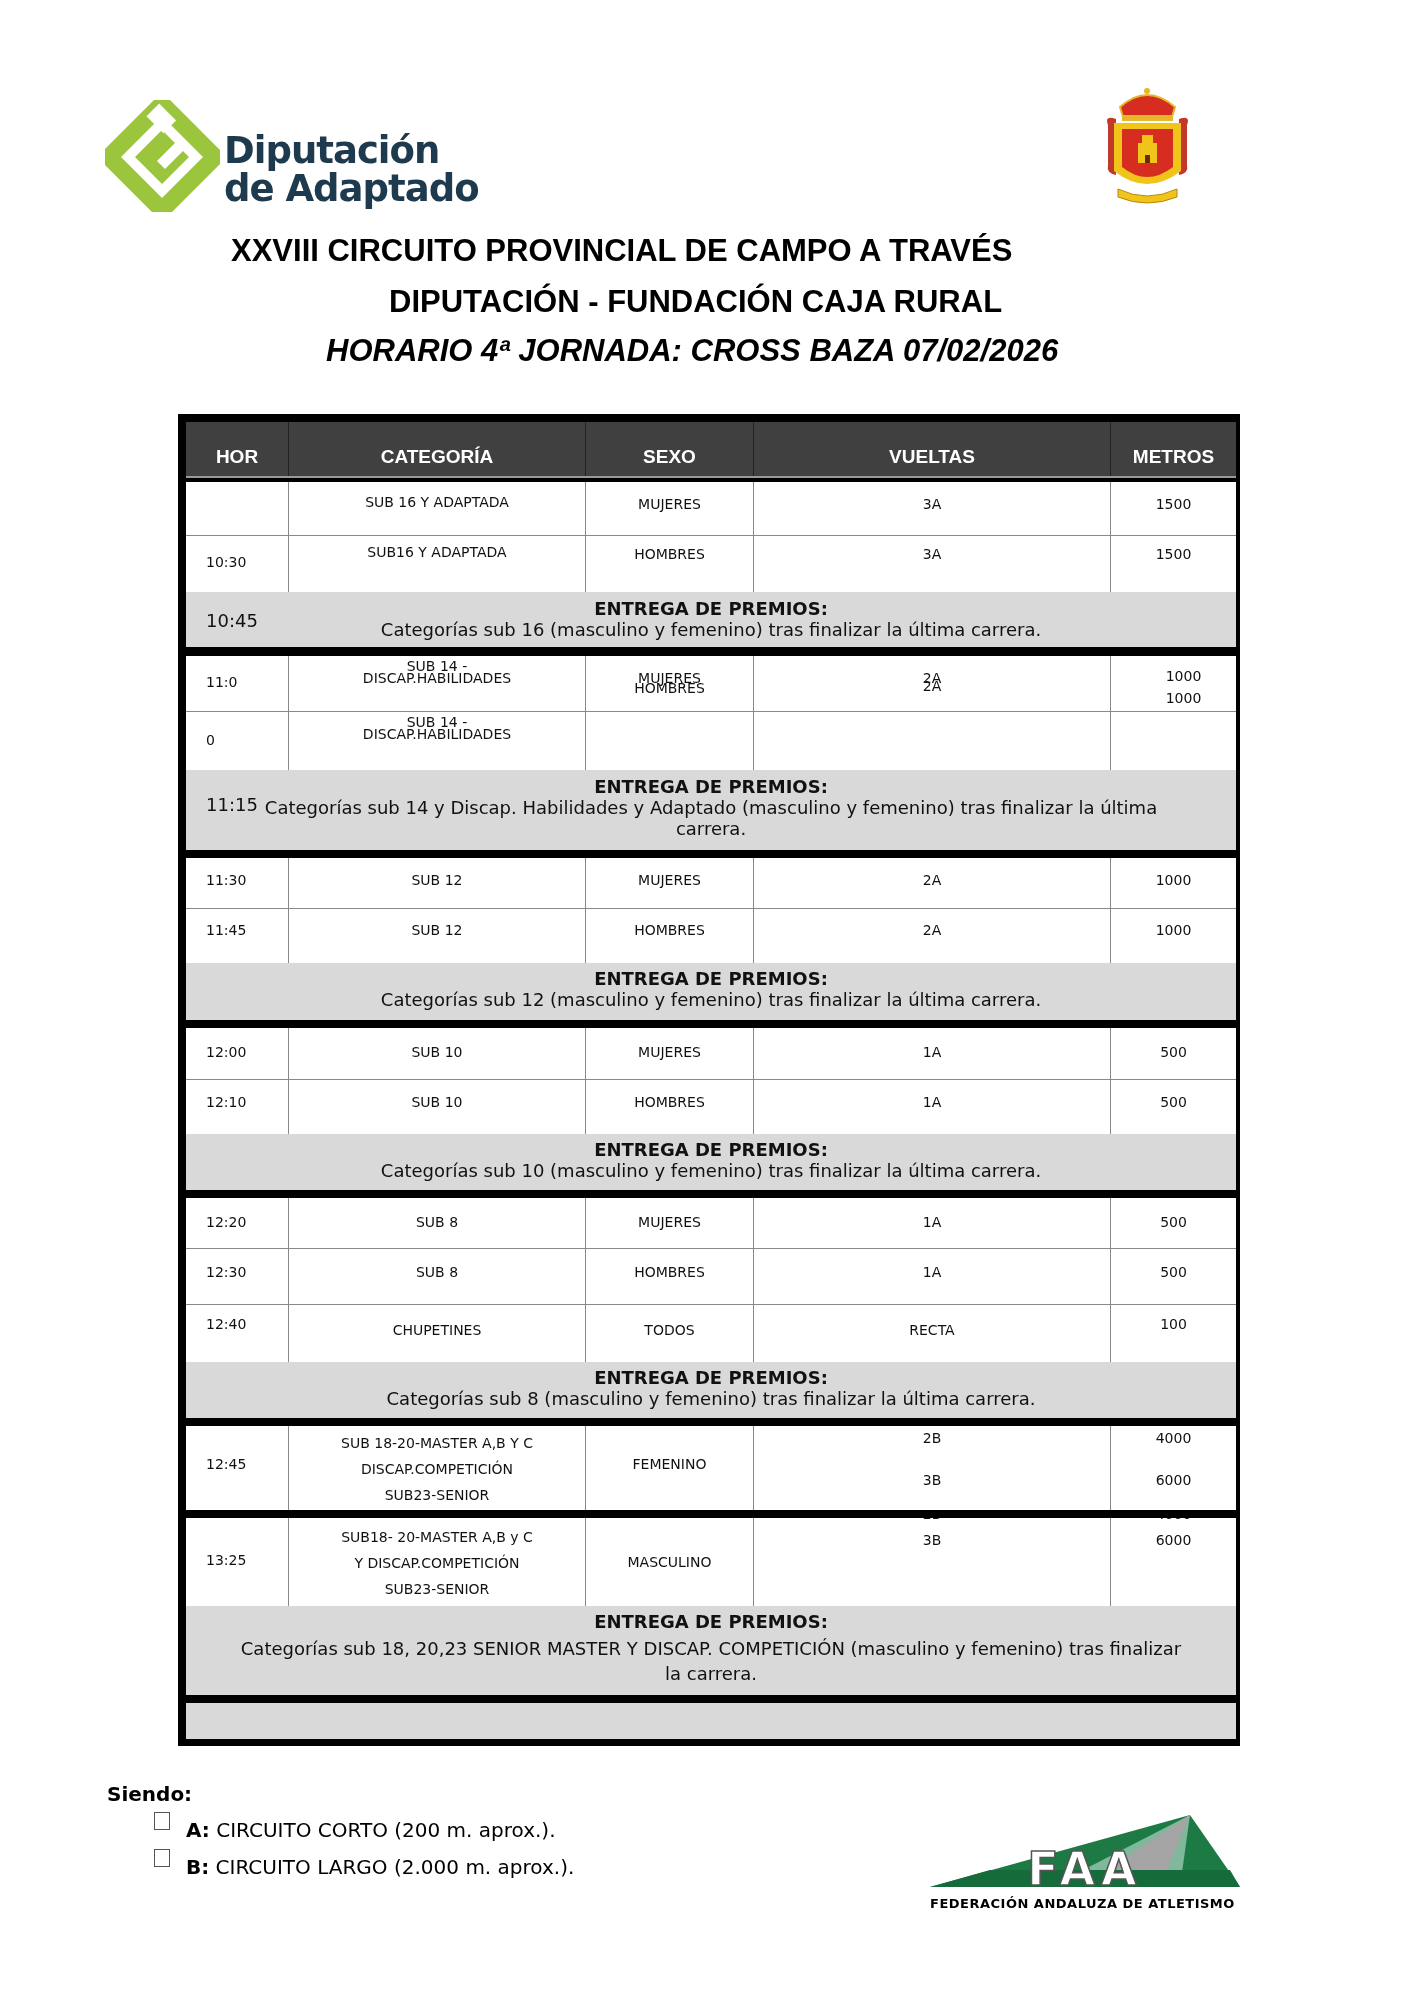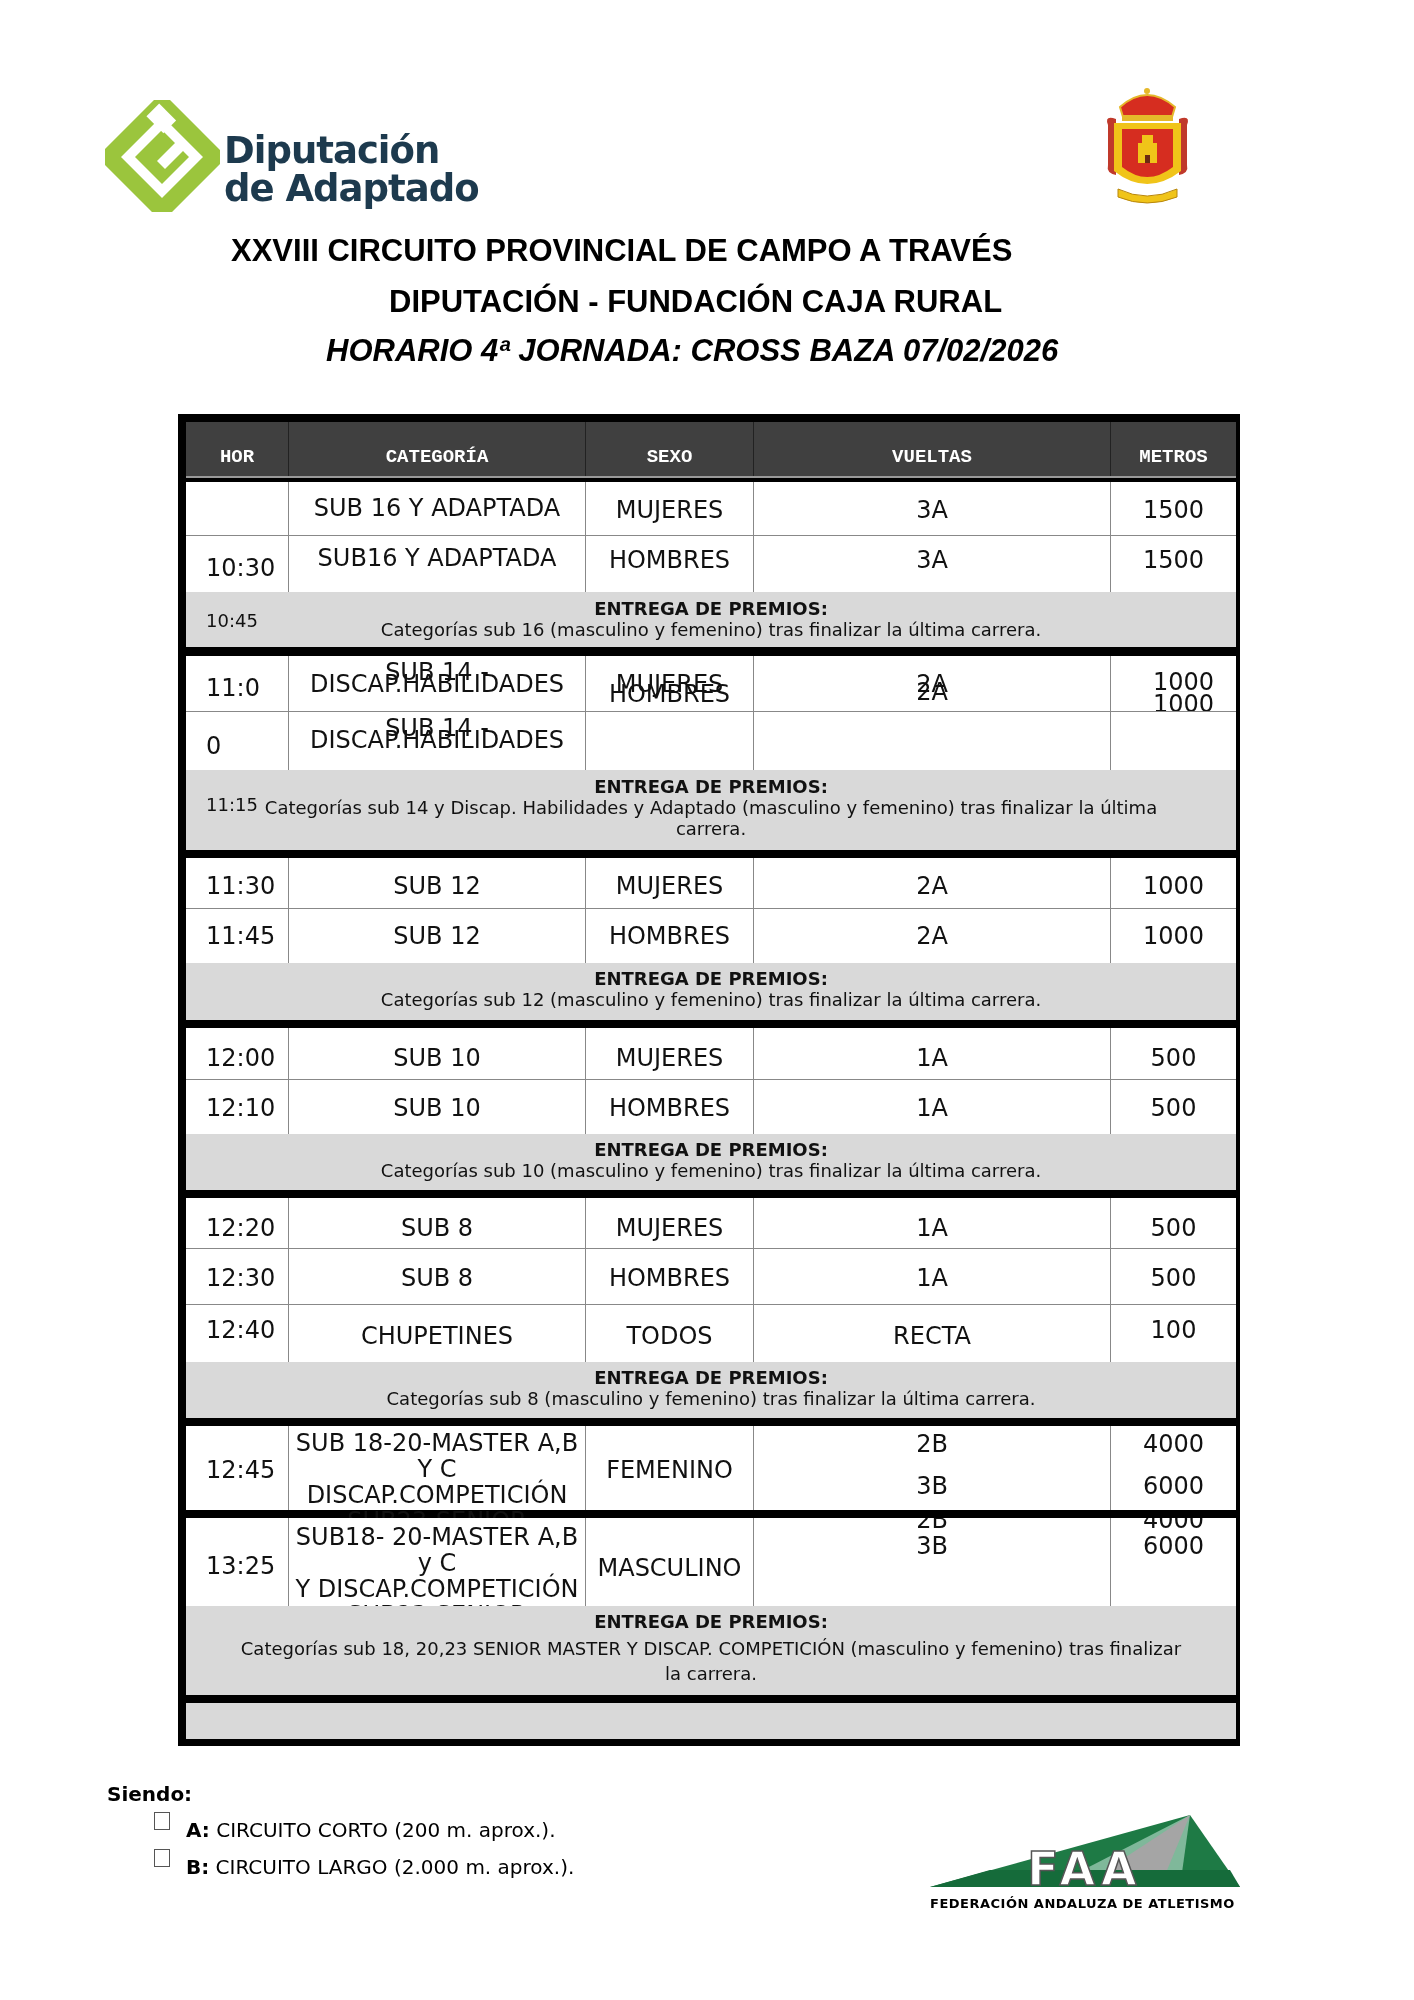--- a/index.html
+++ b/index.html
@@ -10,24 +10,24 @@
   #dip-text { left:224px; top:132px; color:#1d3a4e; font-family:"DejaVu Sans", sans-serif; font-weight:bold; font-size:37px; line-height:38px; letter-spacing:-1px; }
   #crest { left:1100px; top:85px; width:95px; height:130px; }
   
   .title { font-family:"Liberation Sans", sans-serif; font-weight:bold; font-size:31px; white-space:nowrap; }
   #t1 { left:231px; top:233px; }
   #t2 { left:389px; top:284px; }
   #t3 { left:326px; top:333px; font-style:italic; }
   
   #table { left:178px; top:414px; width:1062px; height:1332px; background:#000; }
   .hdr { position:absolute; left:8px; top:8px; width:1050px; height:55px; background:#404040; }
-  .hdr-cell { position:absolute; top:0; height:55px; color:#fff; font-family:Liberation Mono, monospace; font-weight:bold; font-size:19px; line-height:70px; text-align:center; border-left:1px solid #222; box-sizing:border-box; }
+  .hdr-cell { position:absolute; top:0; height:55px; color:#fff; font-family:Liberation Sans, sans-serif; font-weight:bold; font-size:19px; line-height:70px; text-align:center; border-left:1px solid #222; box-sizing:border-box; }
   .hdr-line { position:absolute; left:8px; top:62px; width:1050px; height:2px; background:#999; }
   .row { position:absolute; left:8px; width:1050px; background:#fff; }
-  .cell { position:absolute; top:0; bottom:0; box-sizing:border-box; border-left:1px solid #888; font-family:"DejaVu Sans", sans-serif; font-size:24px; text-align:center; color:#111; }
+  .cell { position:absolute; top:0; bottom:0; box-sizing:border-box; border-left:1px solid #888; font-family:"DejaVu Sans", sans-serif; font-size:14px; text-align:center; color:#111; }
   .cell.first { border-left:none; text-align:left; padding-left:22px; }
   .rowline { position:absolute; left:8px; width:1050px; height:1px; background:#888; }
   .award { position:absolute; left:8px; width:1050px; background:#d9d9d9; text-align:center; font-family:"DejaVu Sans", sans-serif; font-size:18px; color:#111; }
   .award .h { font-weight:bold; }
   .c1 { left:0; width:102px; }
   .c2 { left:102px; width:297px; }
   .c3 { left:399px; width:168px; }
   .c4 { left:567px; width:357px; }
   .c5 { left:924px; width:126px; }
   .t { position:absolute; left:0; right:0; }

